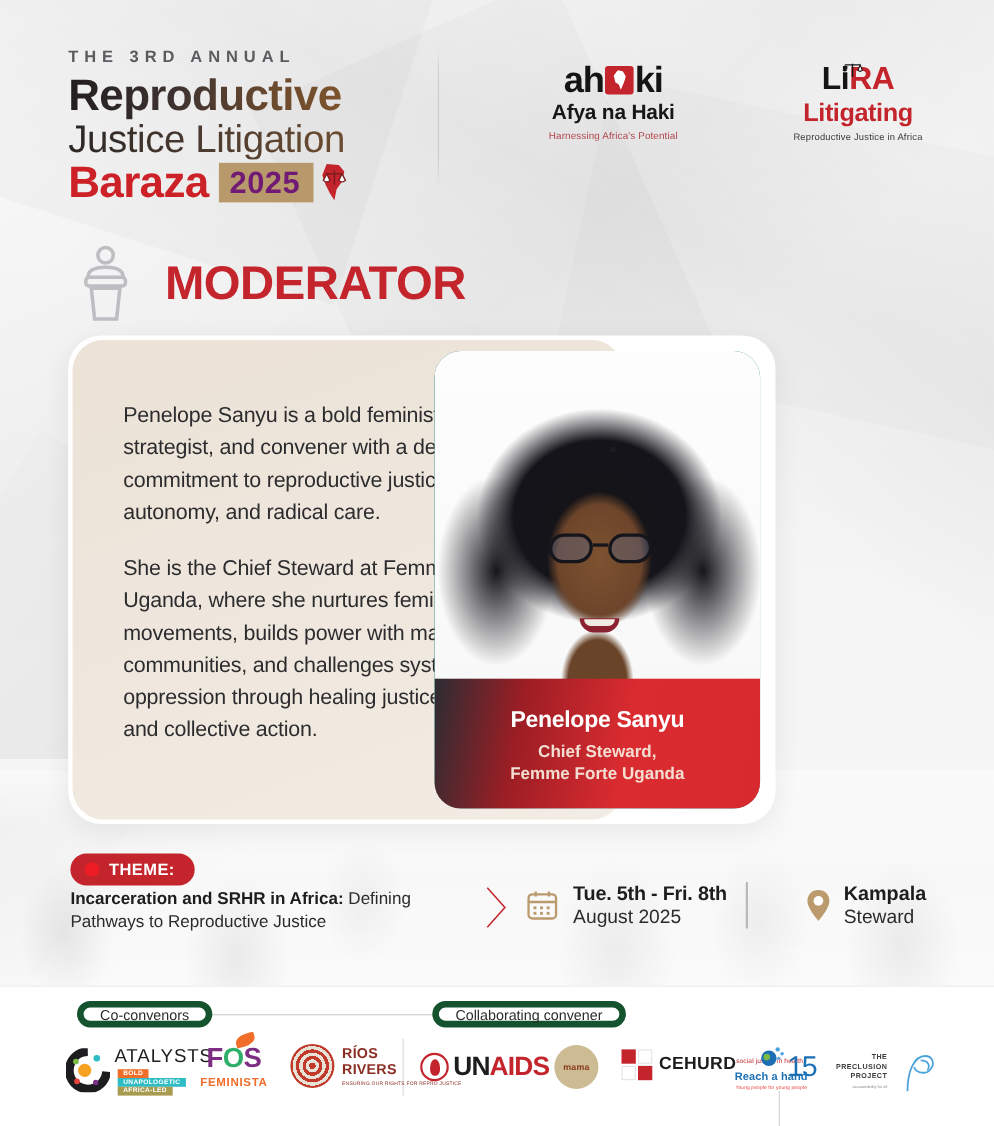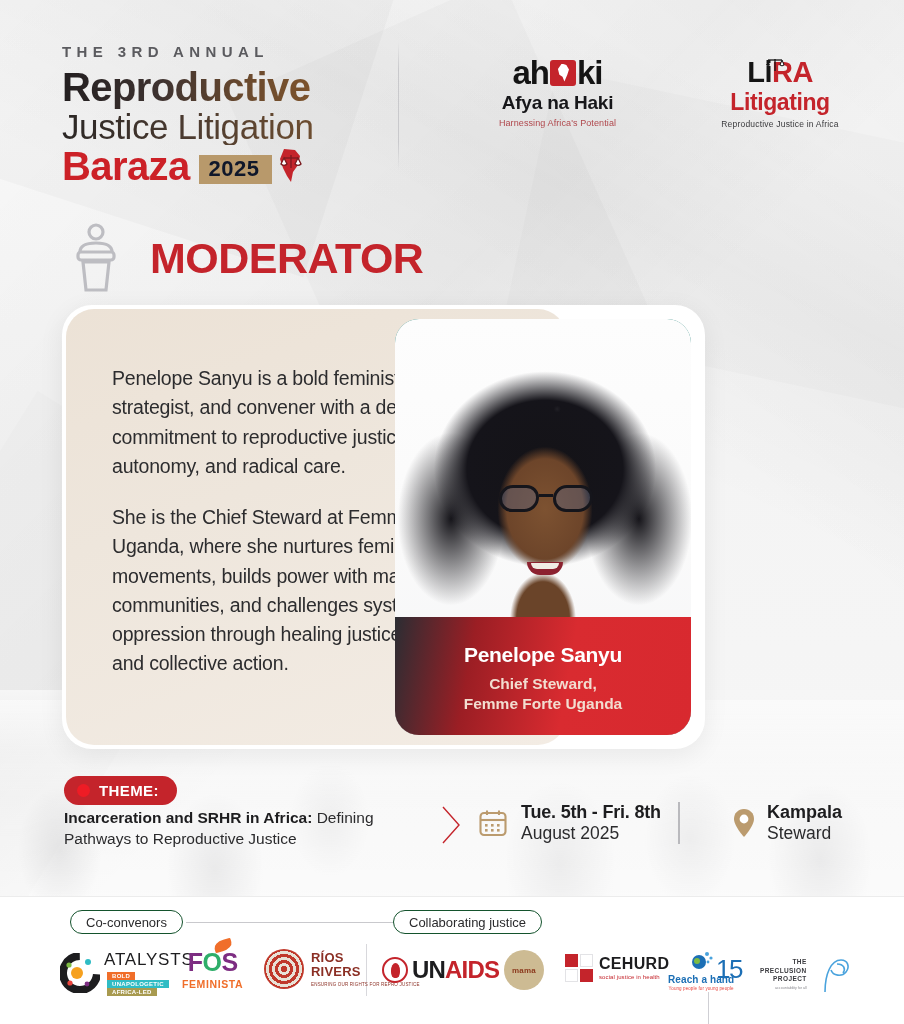--- a/index.html
+++ b/index.html
@@ -64,21 +64,21 @@
     font-size: 35px; font-weight: 400; line-height: 1.05; letter-spacing: -0.4px;
     background: linear-gradient(90deg, #2b2725 0%, #4a3a30 40%, #7a5430 100%);
     -webkit-background-clip: text; background-clip: text; color: transparent;
   }
   .title-3-row { display: flex; align-items: flex-end; gap: 9px; margin-top: 1px; }
   .title-3 {
     font-size: 40px; font-weight: 800; line-height: 1; letter-spacing: -0.6px;
     color: #cc2127;
   }
   .year-badge {
-    background: #b8996b; color: #0f172a; font-size: 22px; font-weight: 800;
+    background: #b8996b; color: #701a75; font-size: 28px; font-weight: 800;
     padding: 2px 12px 3px 10px; line-height: 1.12; letter-spacing: 0.5px;
     margin-bottom: 2px;
   }
   .africa-mark { position: relative; width: 40px; height: 40px; margin-left: -10px; margin-bottom: 0px; }
   .hdr-divider {
     position: absolute; left: 398px; top: 6px; width: 1px; height: 128px;
     background: linear-gradient(180deg, rgba(0,0,0,0), #c9c9cc 22%, #c9c9cc 78%, rgba(0,0,0,0));
   }
 
   .ahaki { position: absolute; left: 470px; top: 20px; width: 175px; text-align: center; }
@@ -193,21 +193,21 @@
   .loc-block { position: absolute; left: 732px; top: 30px; display: flex; align-items: center; gap: 11px; }
   .pin-icon { width: 24px; height: 30px; }
   .loc-main { font-size: 18px; font-weight: 800; color: #1d1d1f; line-height: 1.18; }
   .loc-sub { font-size: 17.5px; font-weight: 400; color: #2b2b2d; line-height: 1.18; }
 
   
   .footer { position: absolute; left: 0; bottom: 0; width: 904px; height: 128px; background: #ffffff; }
   .footer-top-rule { position: absolute; left: 0; top: 0; width: 904px; height: 1px; background: #ececec; }
   .label-row { position: absolute; left: 0; top: 14px; width: 904px; height: 24px; }
   .lbl-pill {
-    position: absolute; top: 0; height: 24px; border: 1px solid #14532d; border-radius: 13px;
+    position: absolute; top: 0; height: 24px; border: 6px solid #14532d; border-radius: 13px;
     display: flex; align-items: center; padding: 0 15px;
     font-size: 13px; color: #2b2b2d; background: #fff;
   }
   .lbl-co { left: 70px; }
   .lbl-cp { left: 393px; }
   .lbl-line { position: absolute; top: 12px; left: 186px; width: 211px; height: 1px; background: #c9c9cd; }
   .logos { position: absolute; top: 46px; left: 0; width: 904px; height: 58px; }
   .logo-sep { position: absolute; left: 366px; top: 2px; width: 1px; height: 52px; background: #d8d8dc; }
   .logo { position: absolute; display: flex; align-items: center; }
 
@@ -245,21 +245,21 @@
 
   
   .lg-mama { left: 504px; top: 8px; }
   .mama-circle { width: 40px; height: 40px; border-radius: 50%; background: #cdbb93; position: relative; display:flex; align-items:center; justify-content:center; }
   .mama-word { font-size: 8px; font-weight: 800; color: #8c3a1e; letter-spacing: 0.2px; }
 
   
   .lg-ceh { left: 565px; top: 12px; gap: 6px; }
   .ceh-mark { width: 28px; height: 28px; display: grid; grid-template-columns: 1fr 1fr; grid-template-rows: 1fr 1fr; gap: 1.5px; }
   .ceh-q { background: #c4242b; } .ceh-w { background: #ffffff; border: 1px solid #e3e3e6; }
-  .ceh-txt { display: flex; flex-direction: column; }
+  .ceh-txt { display: flex; }
   .ceh-1 { font-size: 16px; font-weight: 800; color: #1d1d1f; letter-spacing: 0.3px; line-height: 1; }
   .ceh-2 { font-size: 6px; color: #c4242b; margin-top: 2px; letter-spacing: 0.1px; }
 
   
   .lg-rah { left: 668px; top: 8px; flex-direction: column; align-items: center; }
   .rah-mark { width: 26px; height: 22px; position: relative; }
   .rah-1 { font-size: 10px; font-weight: 800; color: #1c6fb5; margin-top: 2px; letter-spacing: 0.1px; }
   .rah-2 { font-size: 4.5px; color: #e8433c; margin-top: 1px; letter-spacing: 0.1px; }
   .lg-15 { left: 716px; top: 12px; }
   .fifteen { font-size: 26px; font-weight: 400; color: #1c6fb5; letter-spacing: -1.5px; position: relative; }
@@ -422,21 +422,21 @@
         <div class="loc-sub">Steward</div>
       </span>
     </div>
   </div>
 
   <div class="footer">
     <div class="footer-top-rule"></div>
     <div class="label-row">
       <div class="lbl-line"></div>
       <div class="lbl-pill lbl-co">Co-convenors</div>
-      <div class="lbl-pill lbl-cp">Collaborating justice</div>
+      <div class="lbl-pill lbl-cp">Collaborating convener</div>
     </div>
 
     <div class="logos">
       <div class="logo-sep"></div>
 
       <div class="logo lg-cat">
         <span class="cat-dots">
           <svg viewBox="0 0 40 40" width="40" height="40">
             <circle cx="20" cy="20" r="17" fill="none" stroke="#1d1d1f" stroke-width="8" stroke-dasharray="72 28" transform="rotate(25 20 20)"></circle>
             <circle cx="17" cy="20" r="6" fill="#f6a11f"></circle>

